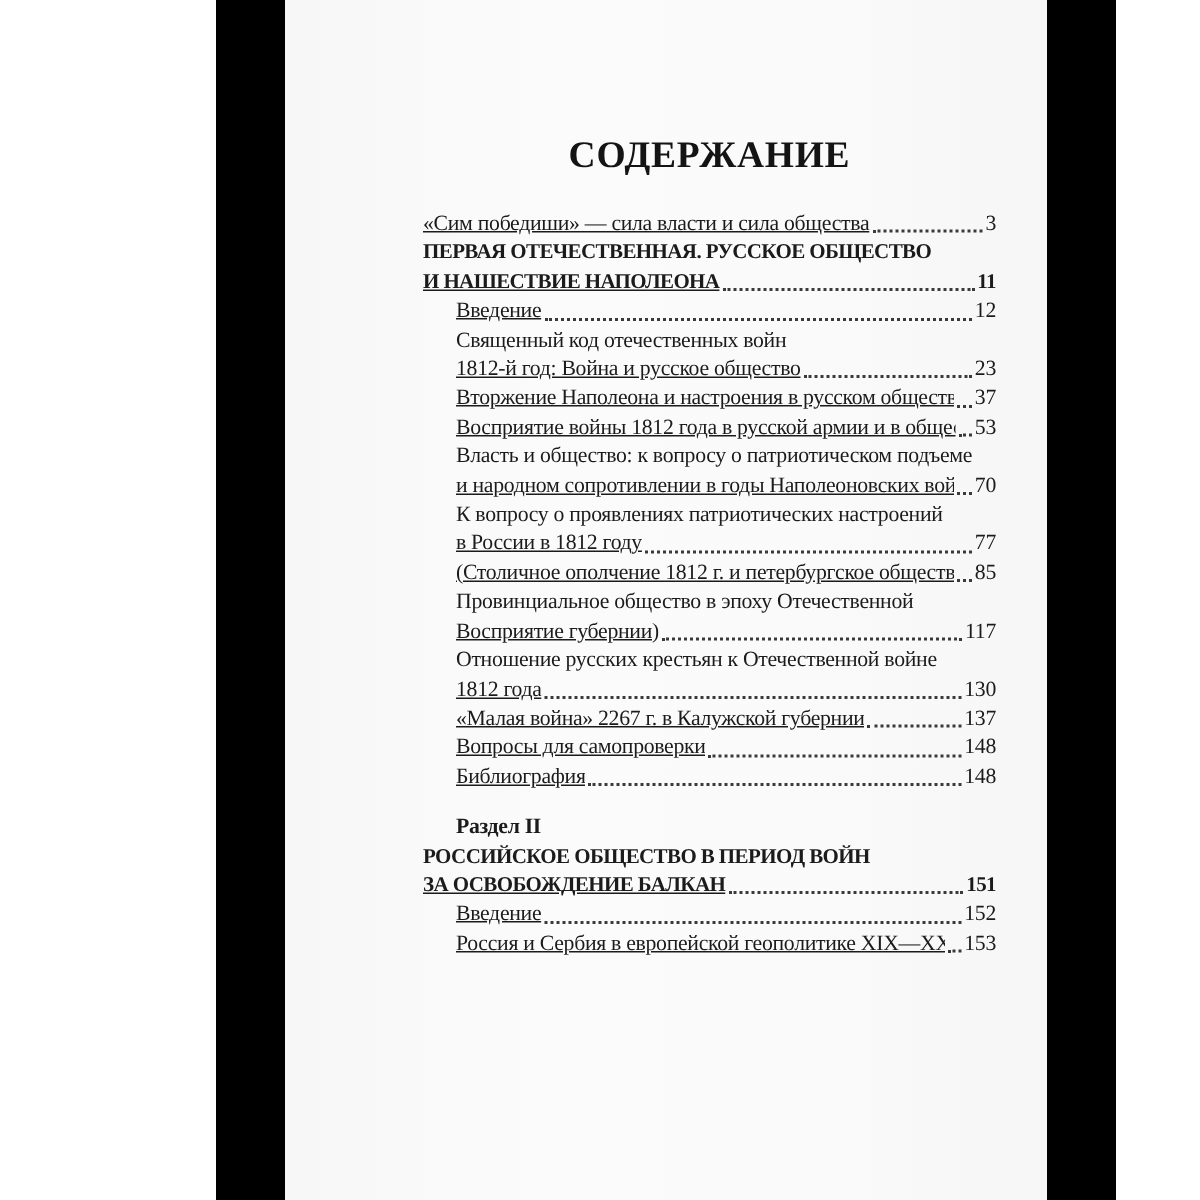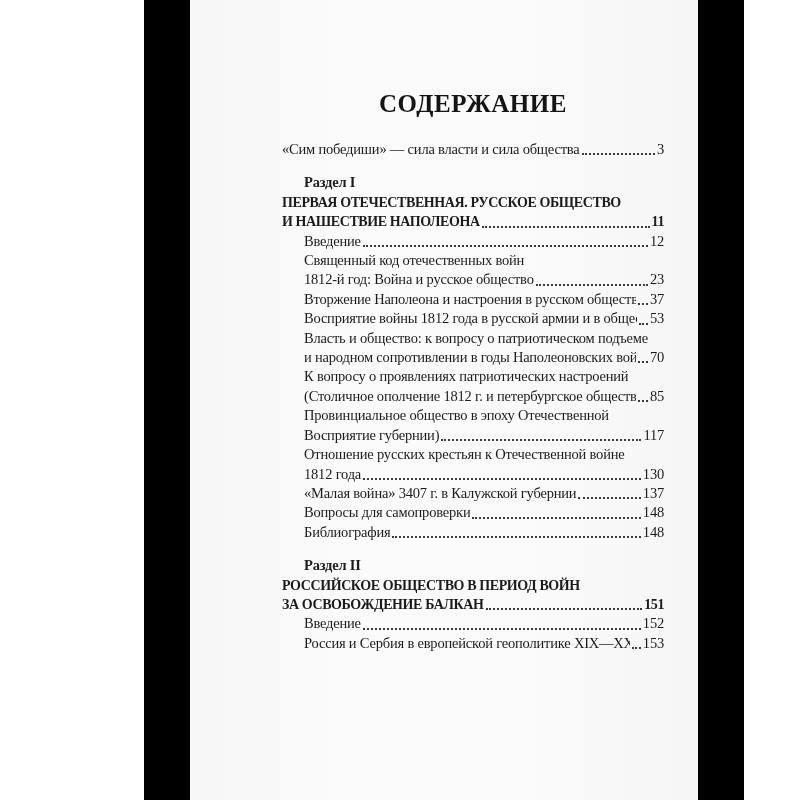--- a/index.html
+++ b/index.html
@@ -54,20 +54,21 @@
   .line, .row { min-height: 19.4px; }
   .row {
     display: flex;
     align-items: baseline;
     overflow: hidden;
   }
   .row .txt {
     flex: 0 1 auto;
     white-space: nowrap;
     overflow: hidden;
+    text-decoration: underline;
   }
   .dots {
     flex: 1 1 10px;
     min-width: 8px;
     align-self: flex-end;
     border-bottom: 2px dotted #3a3a3a;
     margin: 0 2px 4px 2px;
   }
   .num {
     flex: 0 0 auto;
@@ -94,21 +95,20 @@
       <h1 class="title">СОДЕРЖАНИЕ</h1>
 
       <div class="toc">
 
         <div class="row">
           <span class="txt">«Сим победиши» — сила власти и сила общества</span>
           <span class="dots"></span>
           <span class="num">3</span>
         </div>
 
-        <div class="section-label indent">Раздел I</div>
         <div class="line heading">ПЕРВАЯ ОТЕЧЕСТВЕННАЯ. РУССКОЕ ОБЩЕСТВО</div>
         <div class="row heading">
           <span class="txt">И НАШЕСТВИЕ НАПОЛЕОНА</span>
           <span class="dots"></span>
           <span class="num">11</span>
         </div>
 
         <div class="row indent">
           <span class="txt">Введение</span>
           <span class="dots"></span>
@@ -136,20 +136,25 @@
         </div>
 
         <div class="line indent">Власть и общество: к вопросу о патриотическом подъеме</div>
         <div class="row indent">
           <span class="txt">и народном сопротивлении в годы Наполеоновских войн</span>
           <span class="dots"></span>
           <span class="num">70</span>
         </div>
 
         <div class="line indent">К вопросу о проявлениях патриотических настроений</div>
+        <div class="row indent">
+          <span class="txt">в России в 1812 году</span>
+          <span class="dots"></span>
+          <span class="num">77</span>
+        </div>
 
         <div class="row indent">
           <span class="txt">(Столичное ополчение 1812 г. и петербургское общество)</span>
           <span class="dots"></span>
           <span class="num">85</span>
         </div>
 
         <div class="line indent">Провинциальное общество в эпоху Отечественной</div>
         <div class="row indent">
           <span class="txt">Восприятие губернии)</span>
@@ -158,21 +163,21 @@
         </div>
 
         <div class="line indent">Отношение русских крестьян к Отечественной войне</div>
         <div class="row indent">
           <span class="txt">1812 года</span>
           <span class="dots"></span>
           <span class="num">130</span>
         </div>
 
         <div class="row indent">
-          <span class="txt">«Малая война» 3407 г. в Калужской губернии</span>
+          <span class="txt">«Малая война» 2267 г. в Калужской губернии</span>
           <span class="dots"></span>
           <span class="num">137</span>
         </div>
 
         <div class="row indent">
           <span class="txt">Вопросы для самопроверки</span>
           <span class="dots"></span>
           <span class="num">148</span>
         </div>
 

